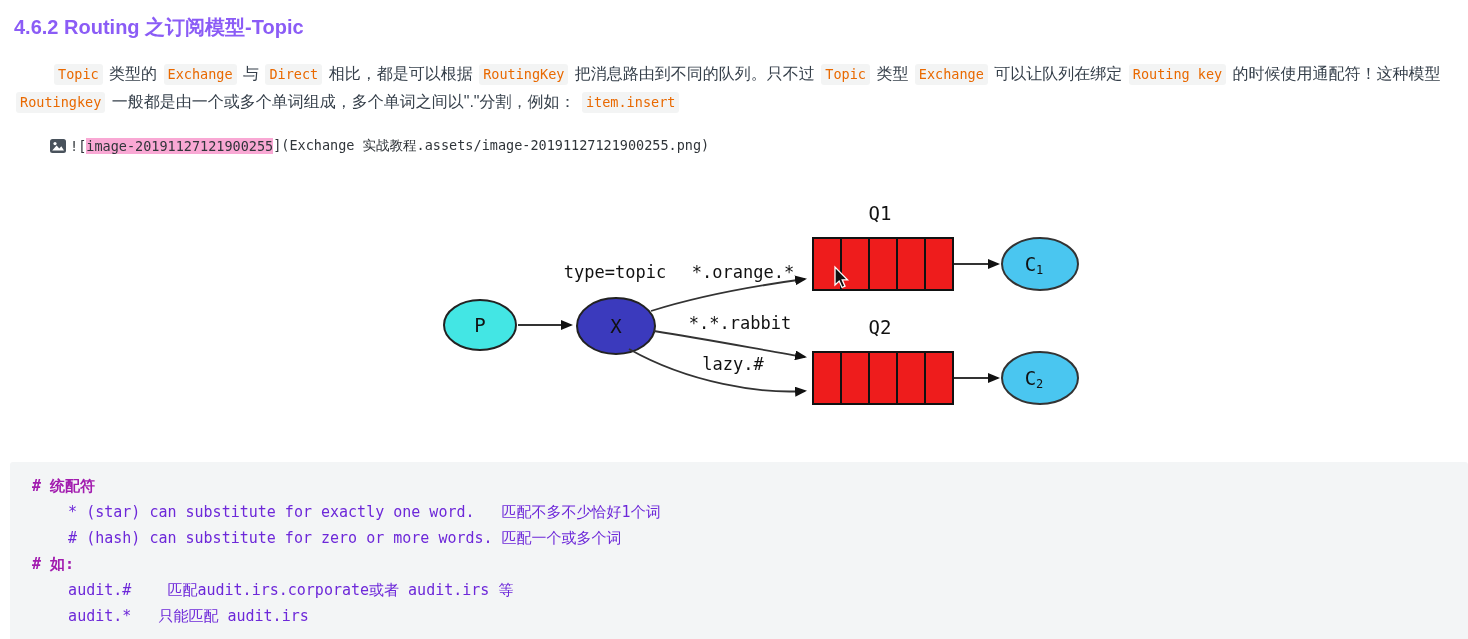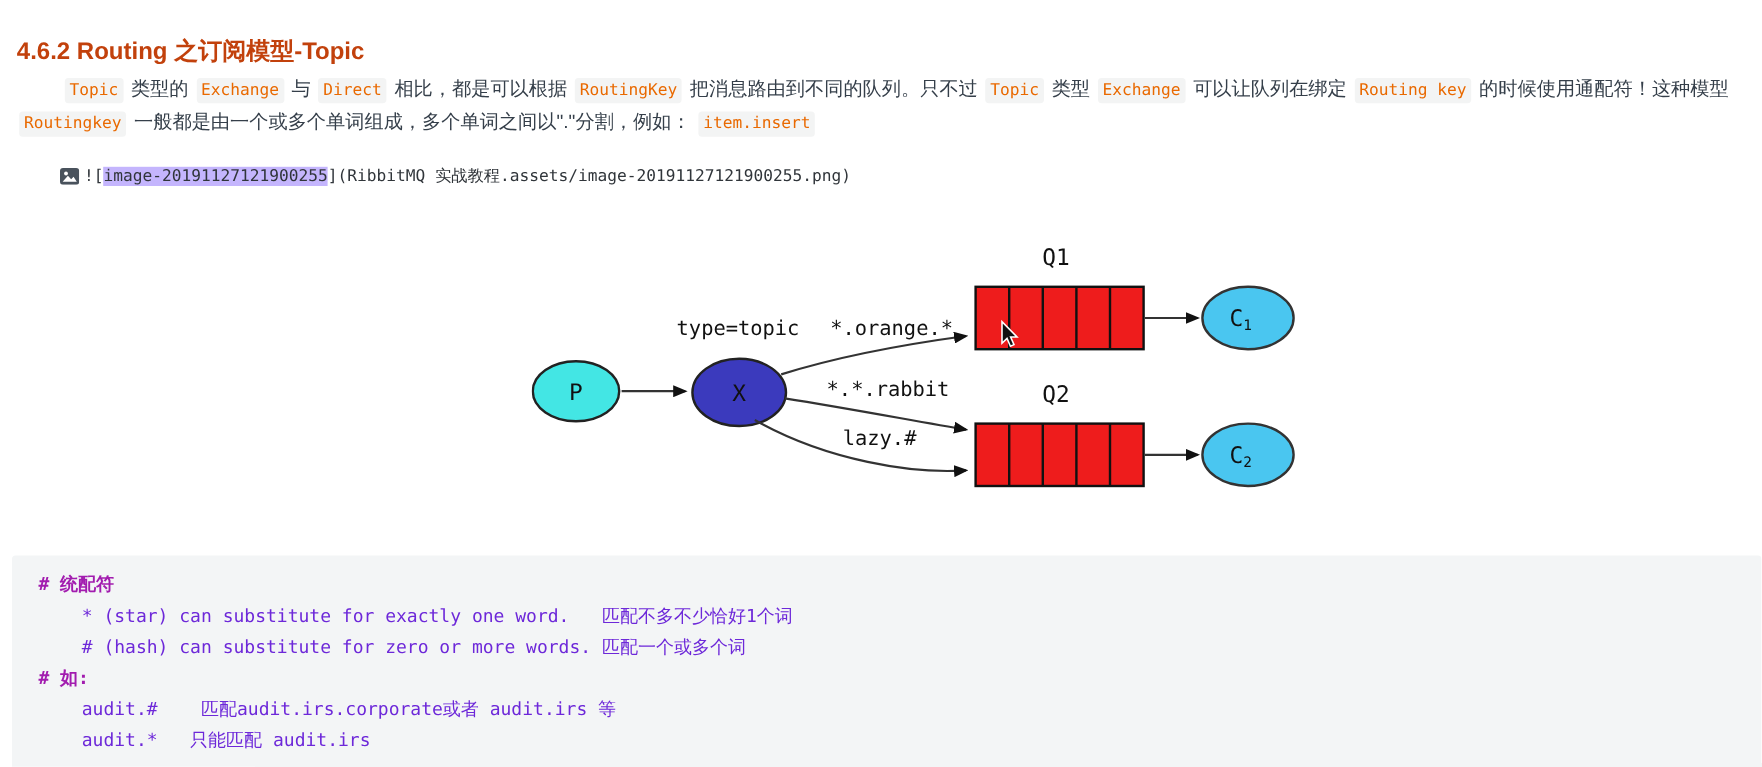--- a/index.html
+++ b/index.html
@@ -4,41 +4,41 @@
 <style>
   html,body { margin:0; padding:0; }
   body {
     width:1468px; height:639px; overflow:hidden; background:#ffffff;
     font-family:"Liberation Sans", sans-serif;
     -webkit-font-smoothing:antialiased;
   }
   .page { position:relative; width:100%; height:100%; }
 
   h1.title {
-    margin:30px 0 0 14px; font-size:20px; font-weight:700;
-    color:#c2410c; line-height:26px;
+    margin:14px 0 0 14px; font-size:20px; font-weight:700;
+    color:#8b5cf6; line-height:26px;
   }
 
   .para {
-    margin:5px 18px 0 14px; font-size:16px; line-height:28px;
+    margin:20px 18px 0 14px; font-size:16px; line-height:28px;
     color:#353f4a; text-indent:38px;
   }
   .icode {
     font-family:"DejaVu Sans Mono", monospace; font-size:13.5px;
     color:#e96900; background:#f3f4f4; padding:2px 4px; border-radius:3px;
     margin:0 2px; text-indent:0; display:inline-block; line-height:17px;
   }
 
   .img-line {
     margin:21px 0 0 50px; font-family:"DejaVu Sans Mono", monospace;
     font-size:13.5px; color:#30353a; white-space:pre; display:flex;
     align-items:center;
   }
   .img-line .img-icon { margin-right:4px; display:inline-flex; }
-  .sel { background:#c4b5fd; }
+  .sel { background:#f9a8d4; }
 
   .diagram { margin:40px 0 0 443px; width:660px; height:236px; }
   .diagram svg text { font-family:"DejaVu Sans Mono", monospace; fill:#111; }
 
   .codeblock {
     margin:31px 0 0 10px; background:#f3f5f6; border-radius:3px;
     padding:11px 0 30px 22px;
     font-family:"DejaVu Sans Mono", monospace; font-size:15px;
     line-height:26px; white-space:pre; min-height:140px;
   }
@@ -51,21 +51,21 @@
 <div class="page">
 
   <h1 class="title">4.6.2 Routing 之订阅模型-Topic</h1>
 
   <p class="para"><span class="icode">Topic</span><span class="trun"> 类型的 </span><span class="icode">Exchange</span><span class="trun"> 与 </span><span class="icode">Direct</span><span class="trun"> 相比，都是可以根据 </span><span class="icode">RoutingKey</span><span class="trun"> 把消息路由到不同的队列。只不过 </span><span class="icode">Topic</span><span class="trun"> 类型 </span><span class="icode">Exchange</span><span class="trun"> 可以让队列在绑定 </span><span class="icode">Routing key</span><span class="trun"> 的时候使用通配符！这种模型 </span><span class="icode">Routingkey</span><span class="trun"> 一般都是由一个或多个单词组成，多个单词之间以"."分割，例如： </span><span class="icode">item.insert</span></p>
 
   <div class="img-line"><span class="img-icon"><svg width="16" height="14" viewBox="0 0 16 14">
           <rect x="0" y="0" width="16" height="14" rx="2.5" fill="#49525c"></rect>
           <circle cx="5" cy="4.6" r="1.6" fill="#ffffff"></circle>
           <path d="M2.2 11.5 L6.6 6.4 L9.3 9.4 L11.3 7.3 L14 11.5 Z" fill="#ffffff"></path>
-        </svg></span><span>![</span><span class="sel">image-20191127121900255</span><span>](RibbitMQ 实战教程.assets/image-20191127121900255.png)</span></div>
+        </svg></span><span>![</span><span class="sel">image-20191127121900255</span><span>](Exchange 实战教程.assets/image-20191127121900255.png)</span></div>
 
   <div class="diagram">
     <svg width="660" height="236" viewBox="0 0 660 236">
       <defs>
         <marker id="arr" markerWidth="12" markerHeight="10" refX="10" refY="5" orient="auto" markerUnits="userSpaceOnUse">
           <path d="M0,0 L12,5 L0,10 Z" fill="#111"></path>
         </marker>
       </defs>
 
       <line x1="75" y1="130" x2="128" y2="130" stroke="#333" stroke-width="1.8" marker-end="url(#arr)"></line>

